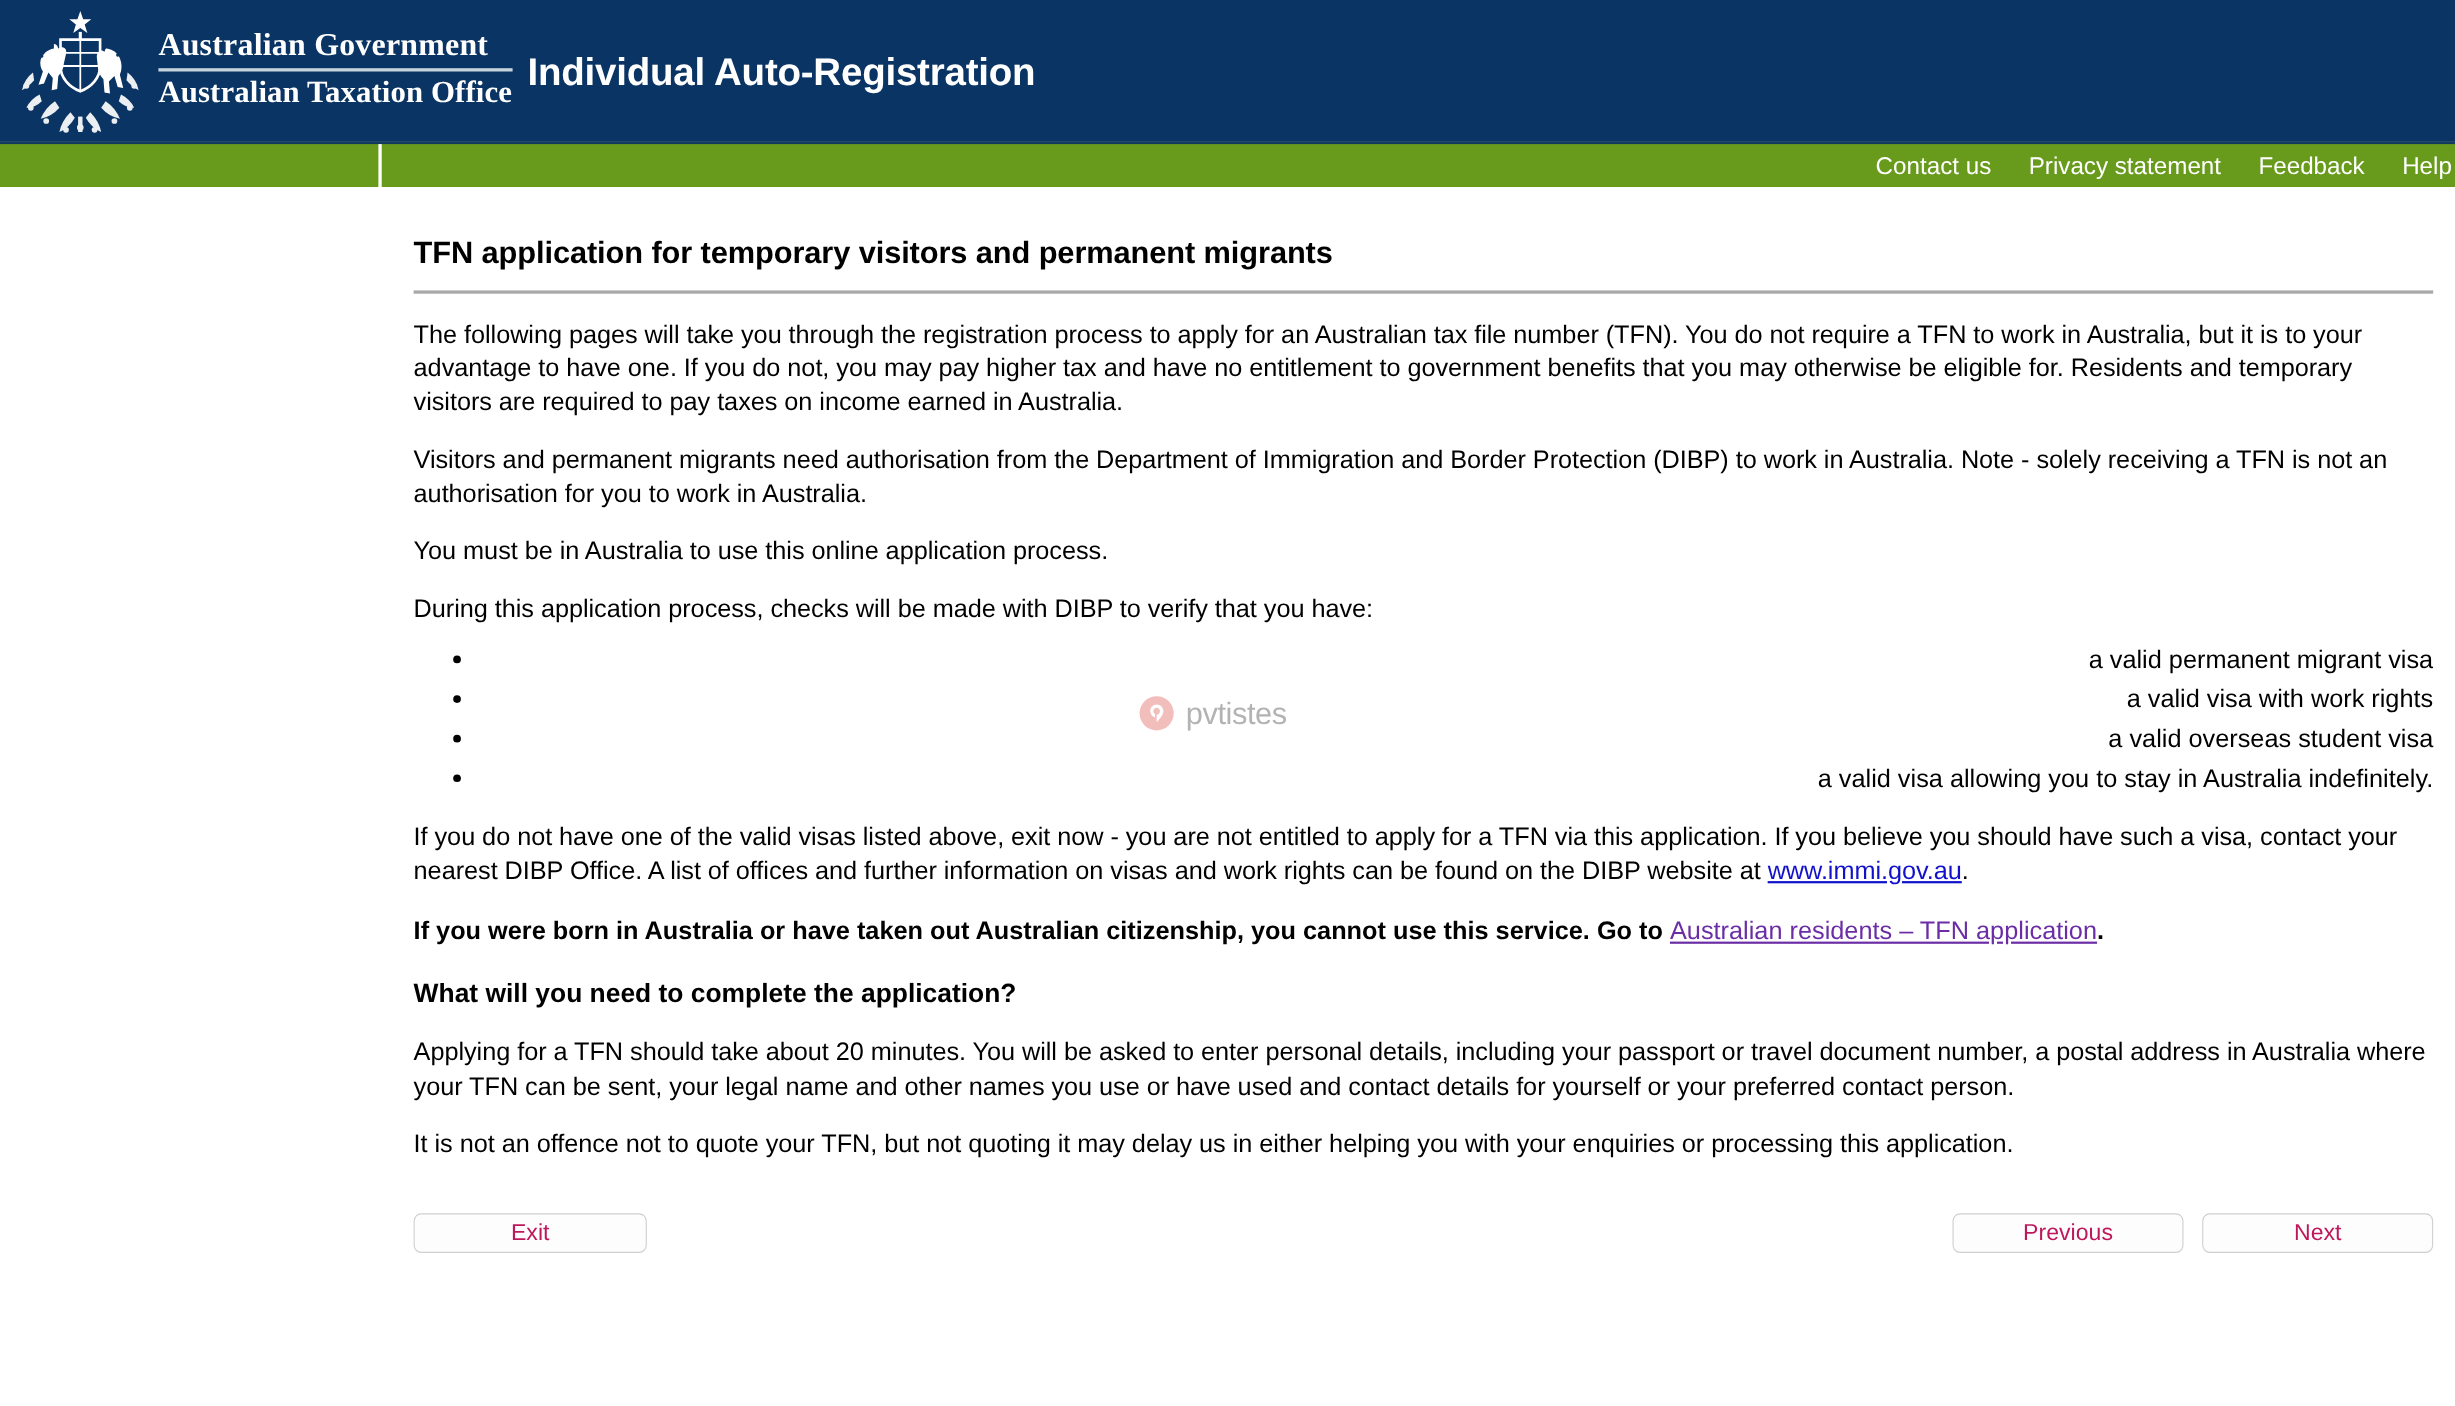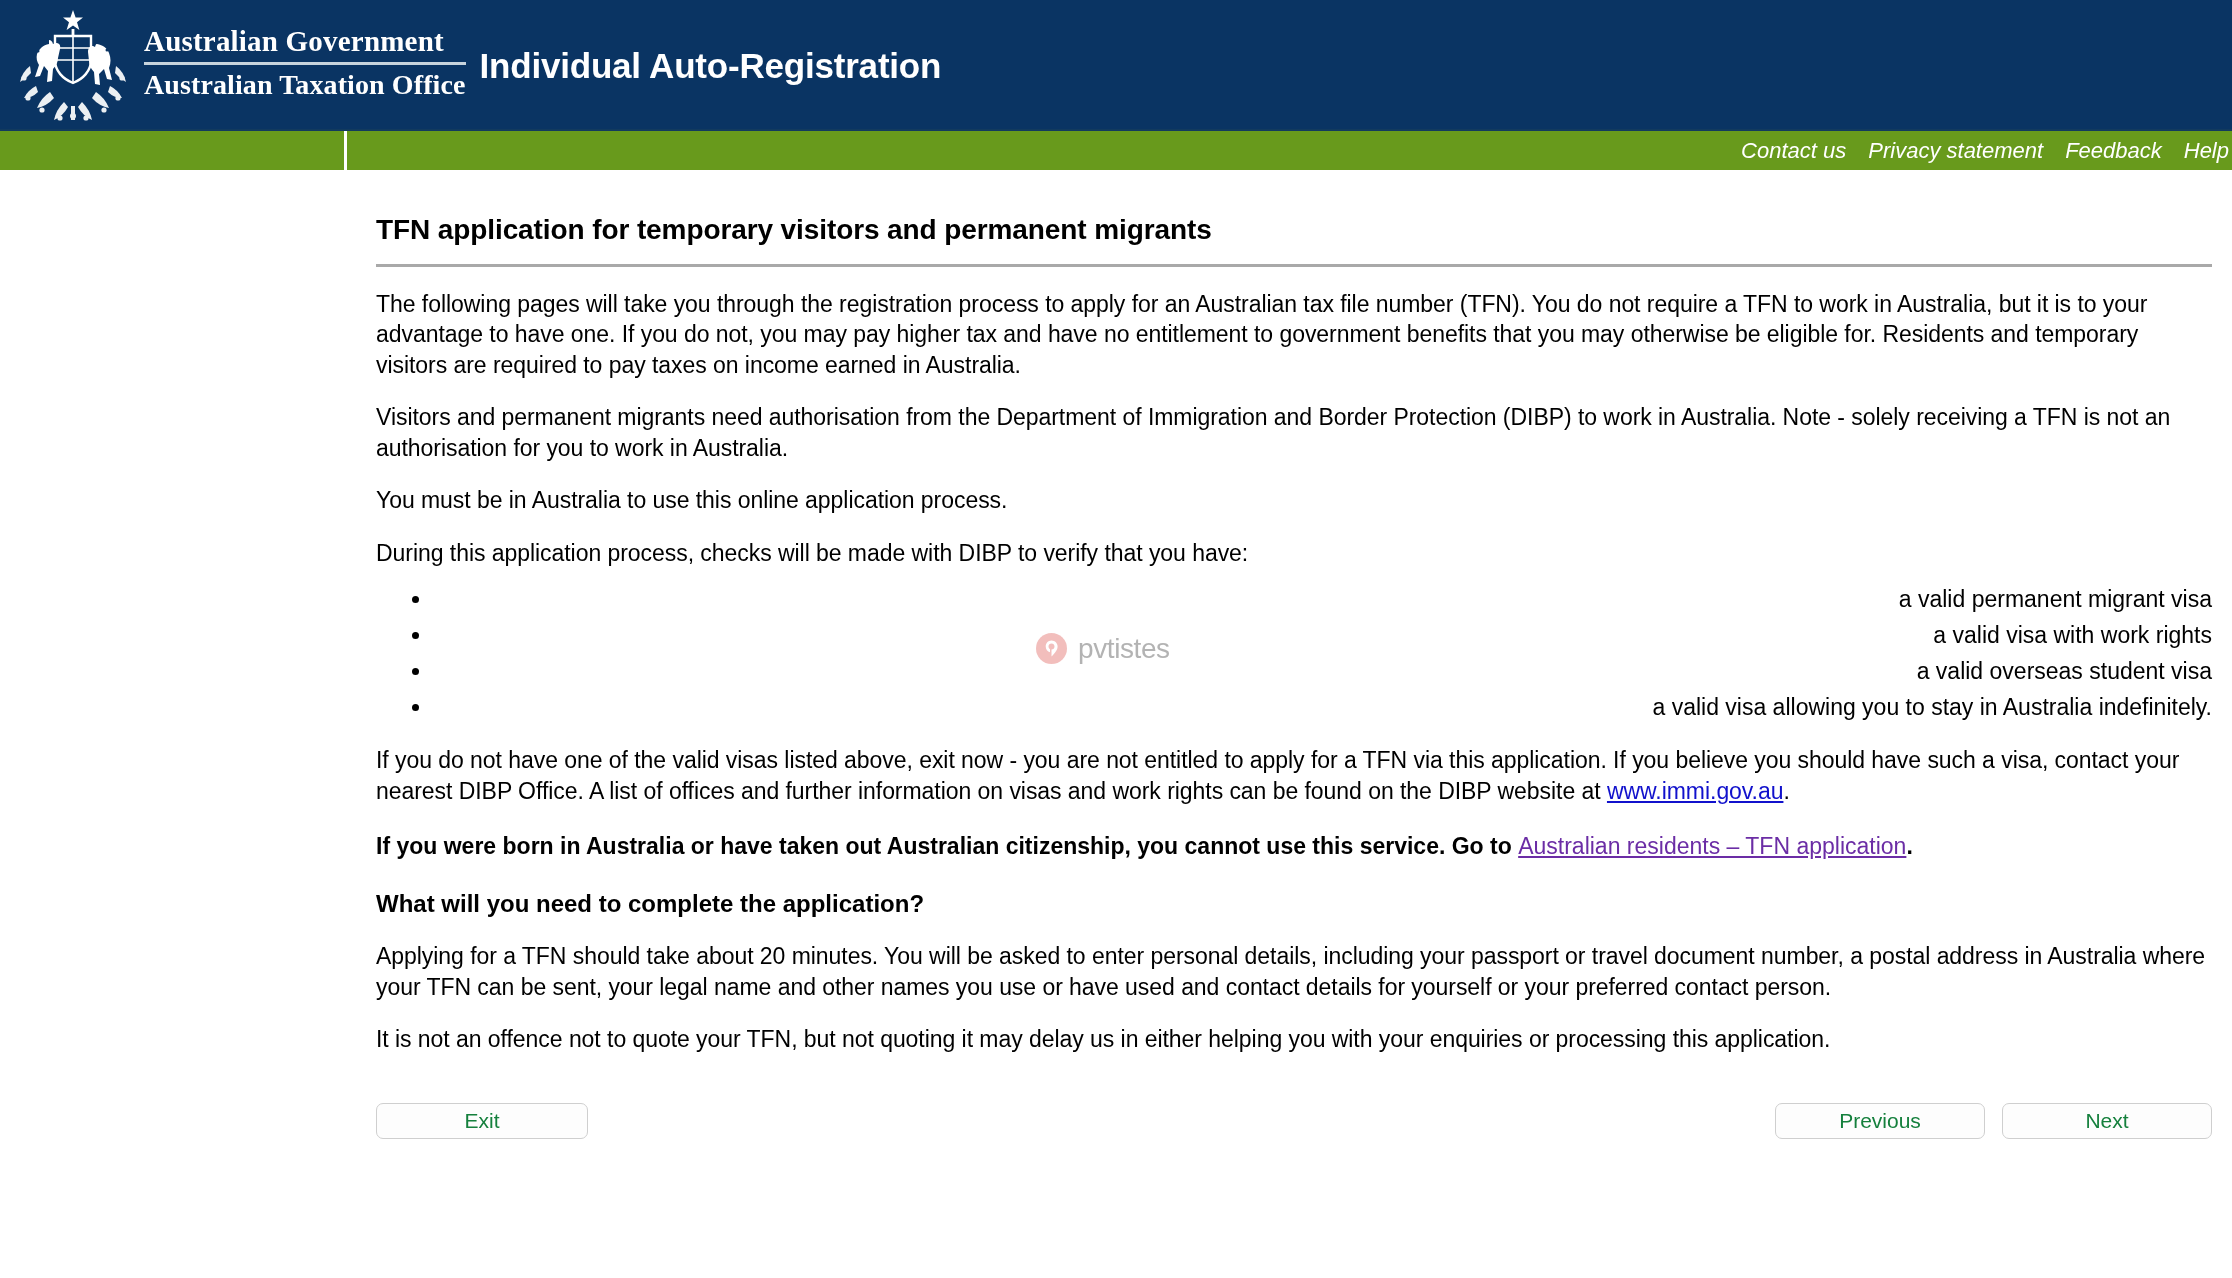--- a/index.html
+++ b/index.html
@@ -86,24 +86,23 @@
   .nav-divider {
     position: absolute;
     left: 344px;
     top: 0;
     bottom: 0;
     width: 3px;
     background: #ffffff;
   }
   .nav-links {
     display: flex;
-    gap: 4px;
+    gap: 16px;
     margin-right: 0px;
     align-items: flex-end;
-    font-style: italic;
   }
   .nav-link {
     color: #ffffff;
     font-size: 22px;
     text-decoration: none;
     padding: 0 9px;
     white-space: nowrap;
     line-height: 1;
   }
   .nav-link:last-child { padding-right: 3px; }
@@ -205,21 +204,21 @@
   .button-row {
     margin-top: 48px;
     display: flex;
     align-items: center;
     justify-content: space-between;
     padding-bottom: 30px;
   }
   .btn {
     font-family: "Liberation Sans", sans-serif;
     font-size: 21px;
-    color: #15803d;
+    color: #be185d;
     background: #fdfdfd;
     border: 1px solid #cfcfcf;
     border-radius: 7px;
     height: 36px;
     line-height: 34px;
     text-align: center;
     padding: 0;
     cursor: pointer;
     box-sizing: border-box;
   }

